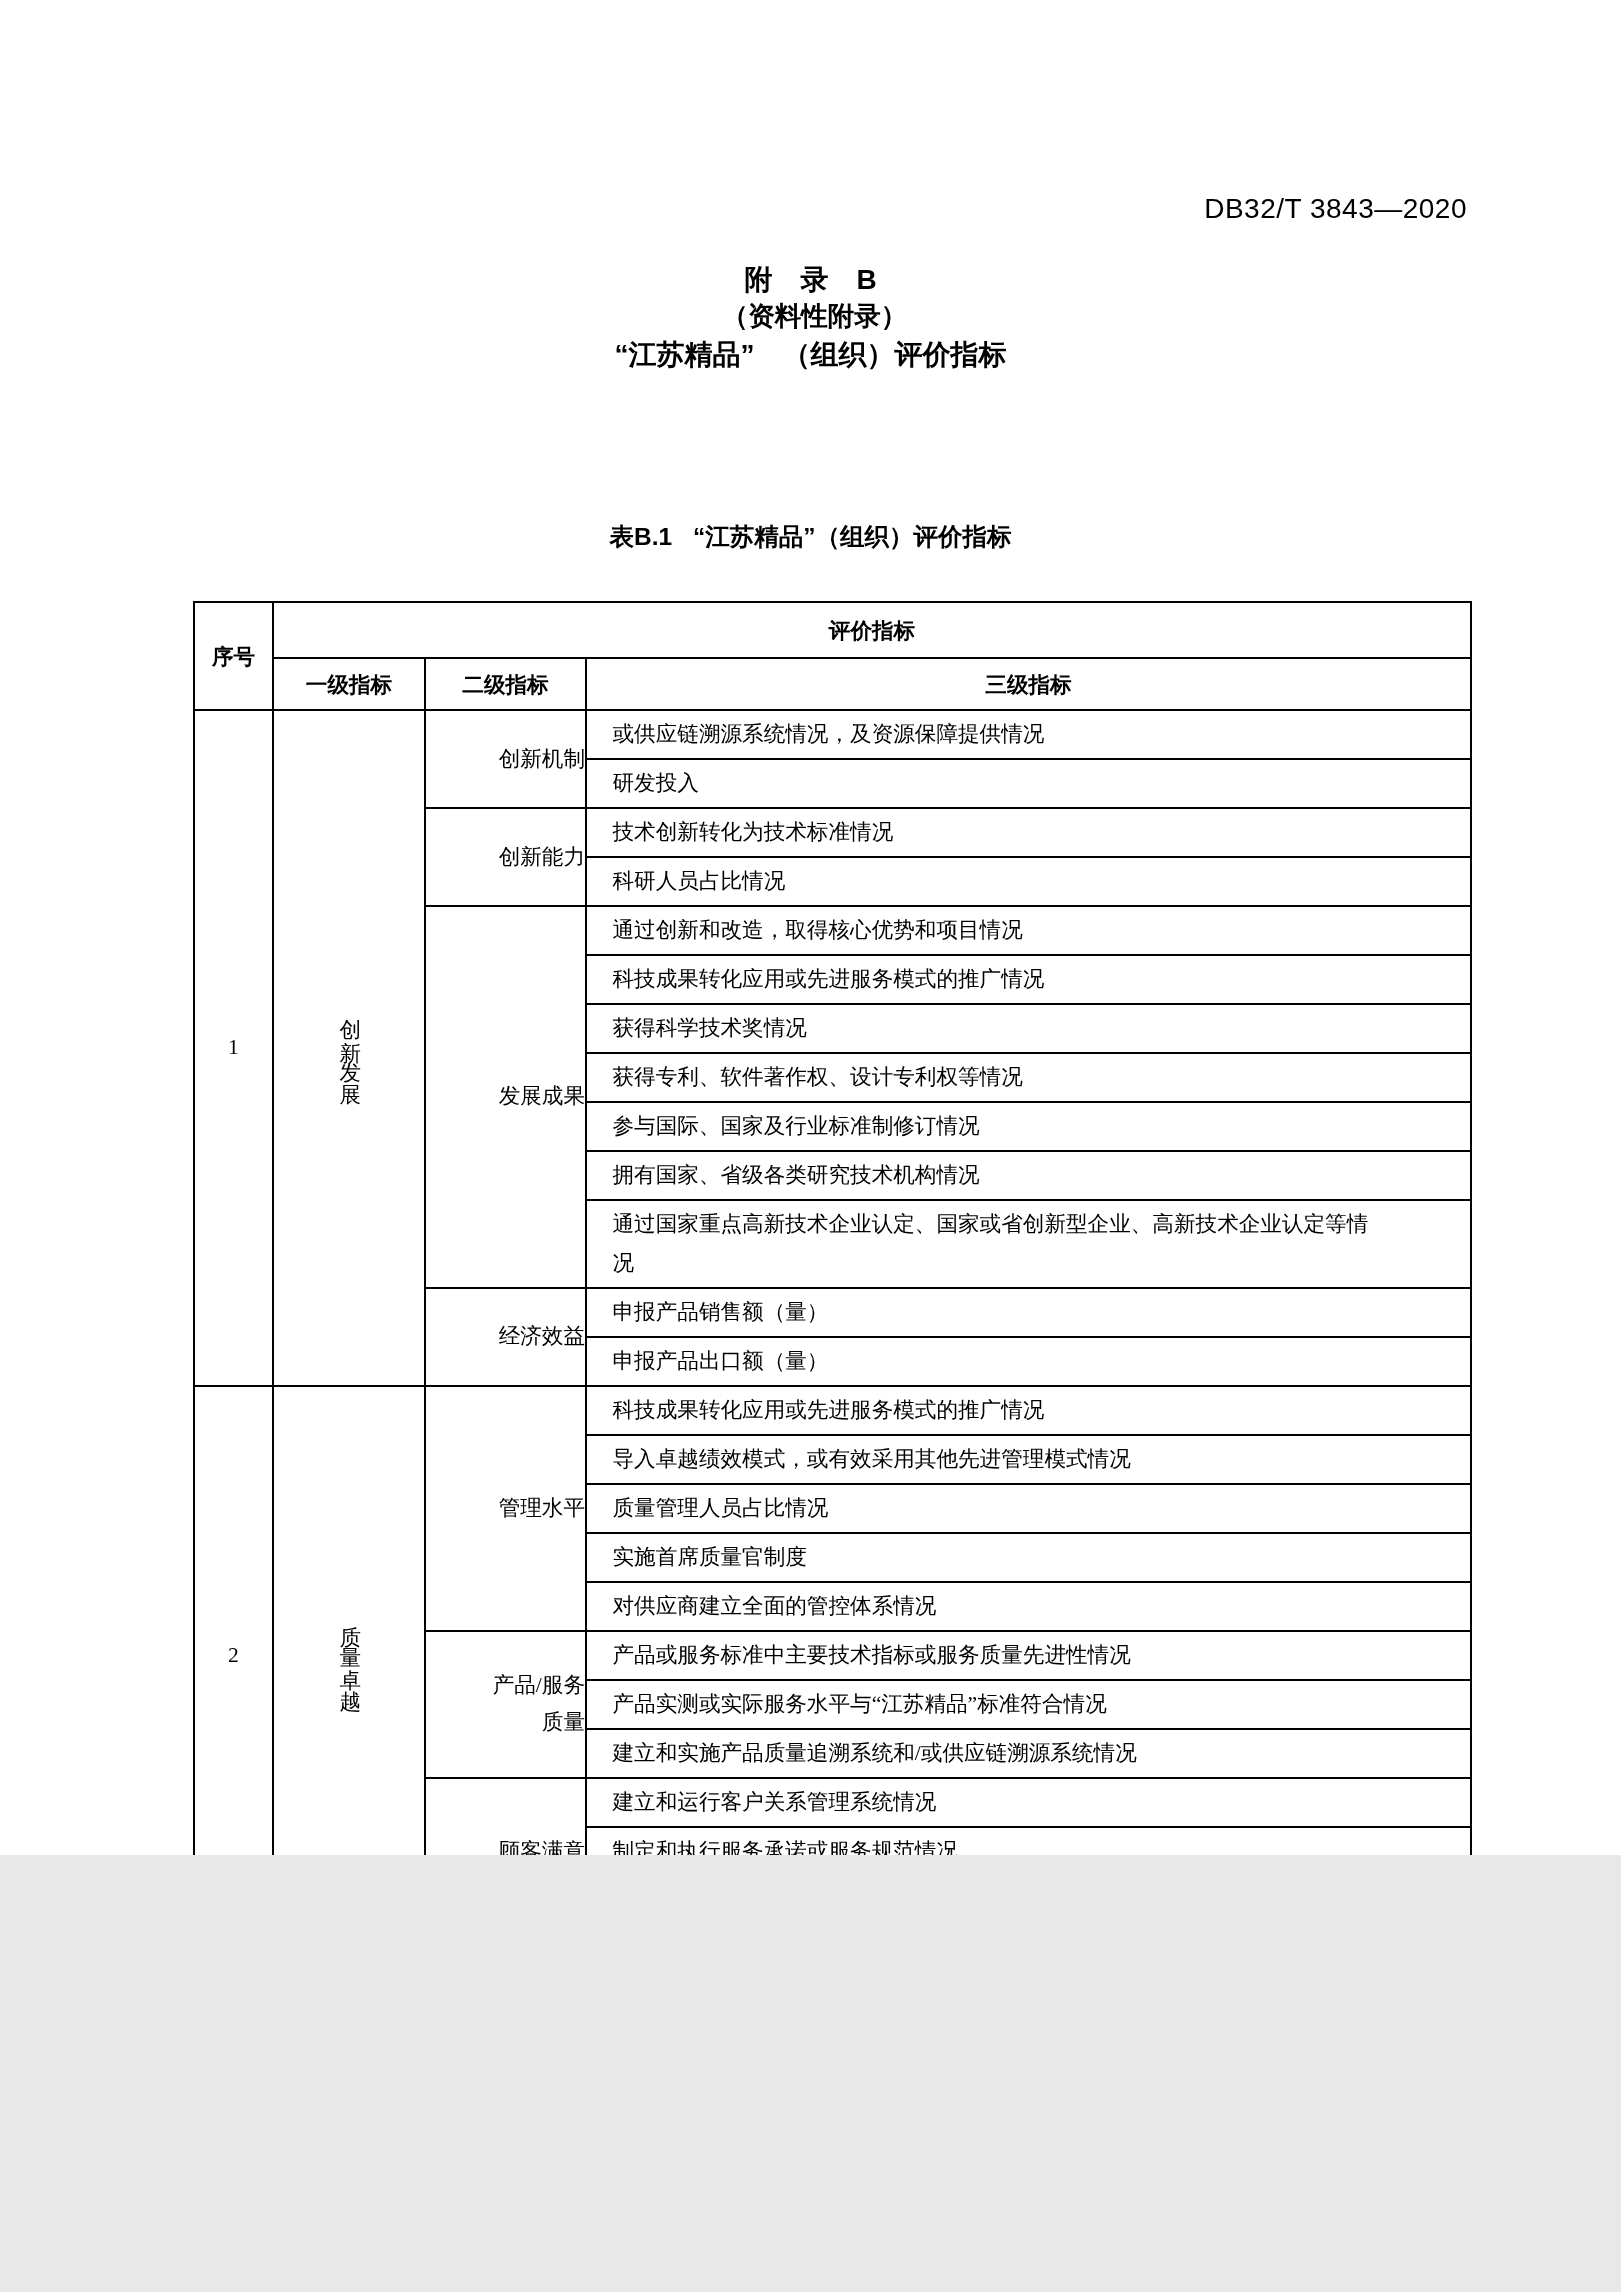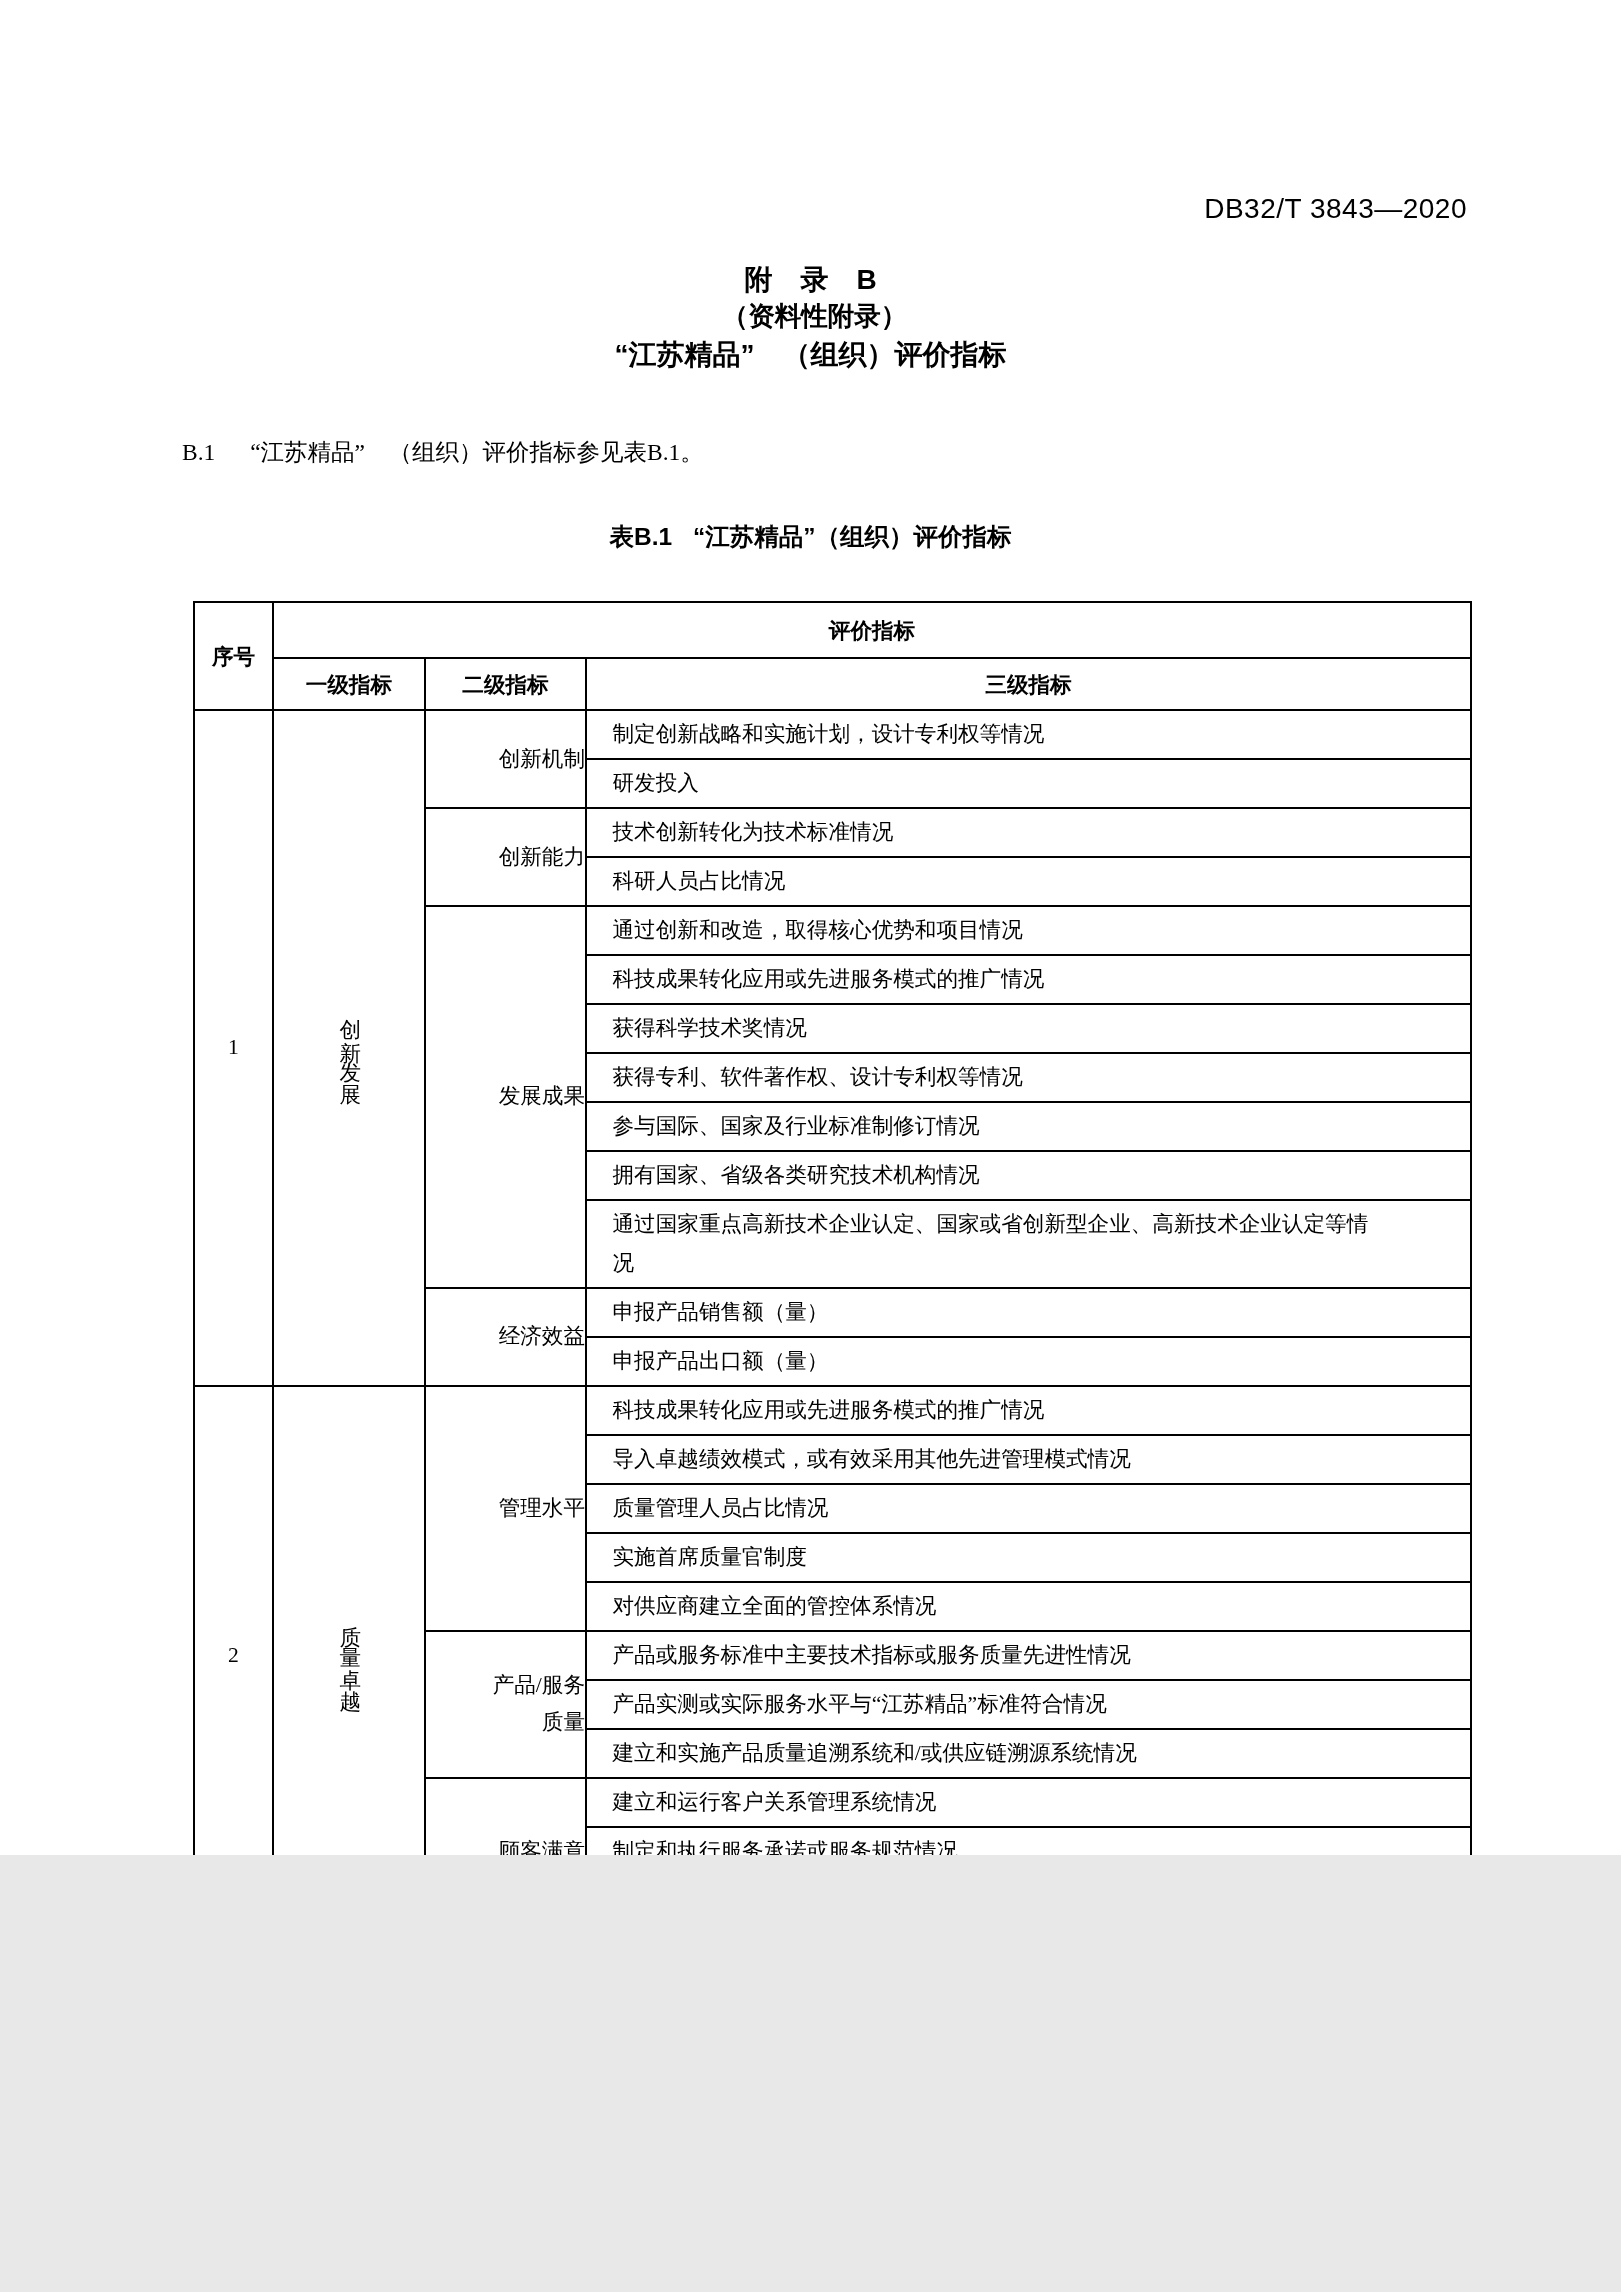--- a/index.html
+++ b/index.html
@@ -135,24 +135,20 @@
 <div class="page">
 
   <div class="doc-number">DB32/T 3843—2020</div>
 
   <div class="title-block">
     <div class="title-line-1">附　录　B</div>
     <div class="title-line-2">（资料性附录）</div>
     <div class="title-line-3">“江苏精品”　（组织）评价指标</div>
   </div>
 
-  <div class="clause">
-    <span class="clause-label">B.1</span>
-    <span class="clause-text">“江苏精品”　（组织）评价指标参见表B.1。</span>
-  </div>
 
   <div class="table-caption">
     <span class="caption-label">表B.1</span>
     <span class="caption-text">“江苏精品”（组织）评价指标</span>
   </div>
 
   <table class="indicator-table">
     <colgroup>
       <col class="c1">
         <col class="c2">
@@ -168,21 +164,21 @@
         <th class="bb-thick">一级指标</th>
         <th class="bb-thick">二级指标</th>
         <th class="bb-thick">三级指标</th>
       </tr>
     </thead>
     <tbody>
         <tr class="group-start">
           <td class="serial-cell" rowspan="13">1</td>
           <td class="level1-cell" rowspan="13"><span class="vertical-text">创新发展</span></td>
           <td class="level2-cell" rowspan="2">创新机制</td>
-          <td class="level3-cell">制定创新战略和实施计划，设计专利权等情况</td>
+          <td class="level3-cell">或供应链溯源系统情况，及资源保障提供情况</td>
         </tr>
         <tr>
           <td class="level3-cell">研发投入</td>
         </tr>
         <tr class="group-start">
           <td class="level2-cell" rowspan="2">创新能力</td>
           <td class="level3-cell">技术创新转化为技术标准情况</td>
         </tr>
         <tr>
           <td class="level3-cell">科研人员占比情况</td>

